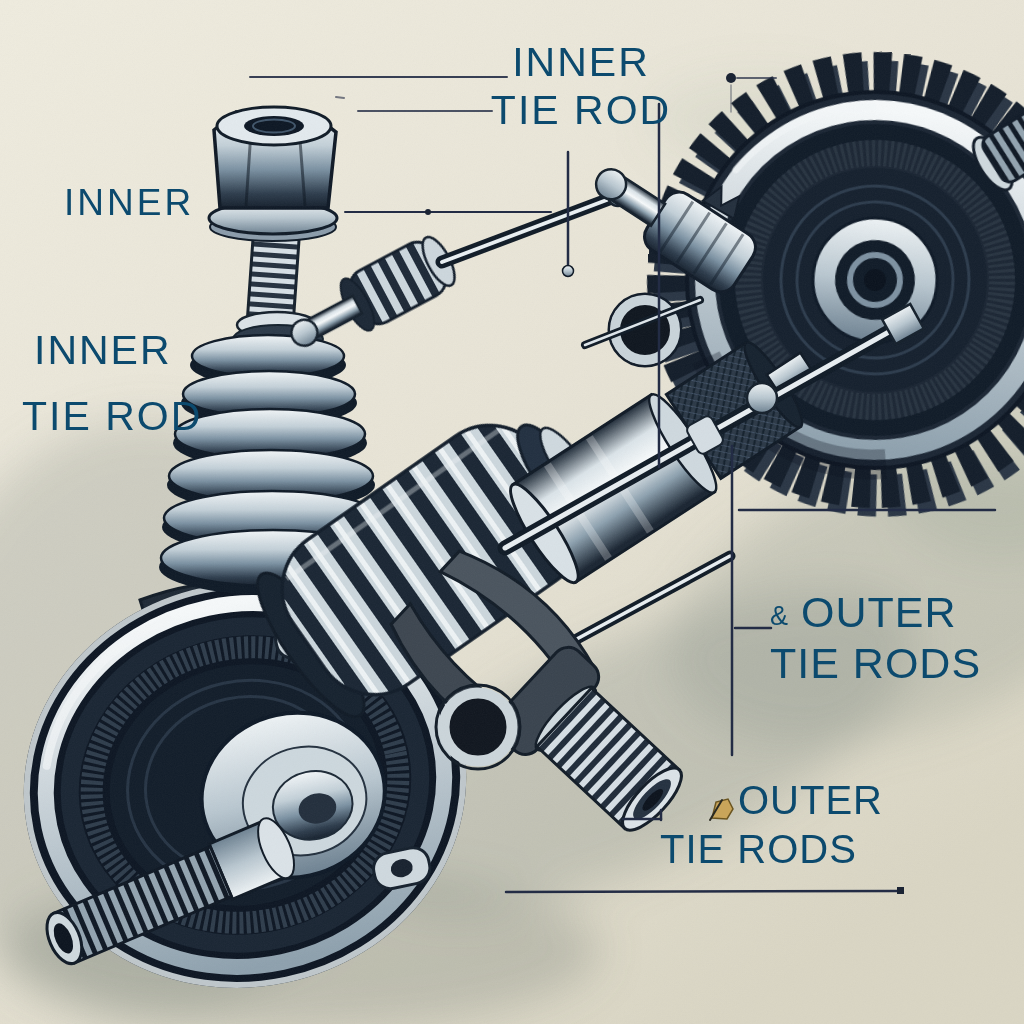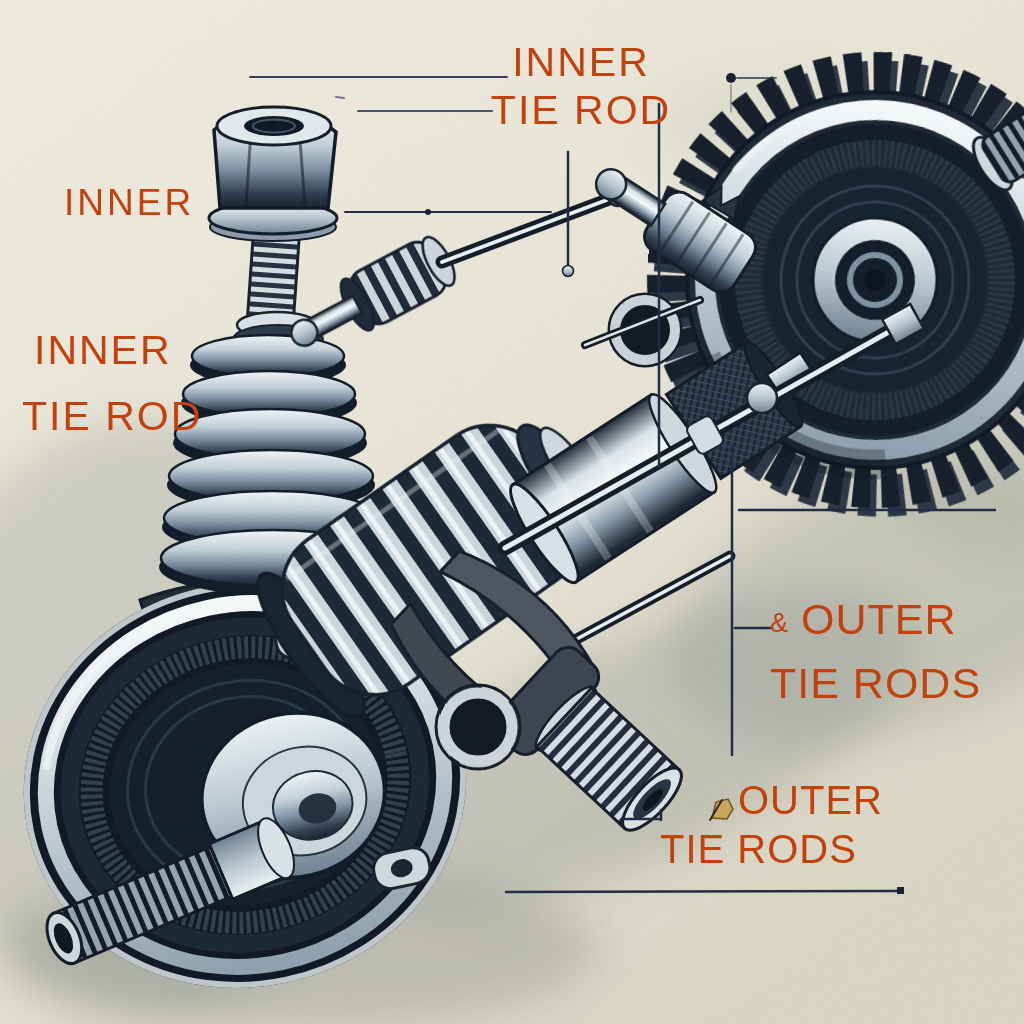--- a/index.html
+++ b/index.html
@@ -1,25 +1,25 @@
 <!DOCTYPE html>
 <html><head>
 <meta charset="utf-8">
 <style>
   html,body{margin:0;padding:0;width:1024px;height:1024px;overflow:hidden;background:#e7e3d5;}
   #stage{position:relative;width:1024px;height:1024px;}
   #stage > svg{position:absolute;left:0;top:0;}
-  .lbl{position:absolute;font-family:"Liberation Sans",sans-serif;color:#c2410c;
+  .lbl{position:absolute;font-family:"Liberation Sans",sans-serif;color:#0c4a6e;
        white-space:nowrap;font-weight:400;letter-spacing:2px;z-index:2;}
   #lbl-inner{left:64px;top:182px;font-size:37px;letter-spacing:3px;}
   #lbl-top{left:450px;top:38px;width:262px;text-align:center;font-size:41px;line-height:48px;}
   #lbl-left{left:22px;top:326px;font-size:41px;line-height:48px;}
   #lbl-left .l1{margin-left:12px;}
   #lbl-left .l2{margin-top:18px;}
-  #lbl-mid{left:770px;top:590px;font-size:43px;line-height:58px;letter-spacing:1px;}
+  #lbl-mid{left:770px;top:590px;font-size:43px;line-height:45px;letter-spacing:1px;}
   #lbl-mid .amp{font-size:27px;margin-right:12px;position:relative;top:-2px;}
   #lbl-bot1{left:738px;top:778px;font-size:40px;letter-spacing:1px;}
   #lbl-bot2{left:660px;top:827px;font-size:40px;letter-spacing:1px;}
 </style>
 </head>
 <body>
 
 <div id="stage">
 
 <svg width="1024" height="1024" viewBox="0 0 1024 1024">

